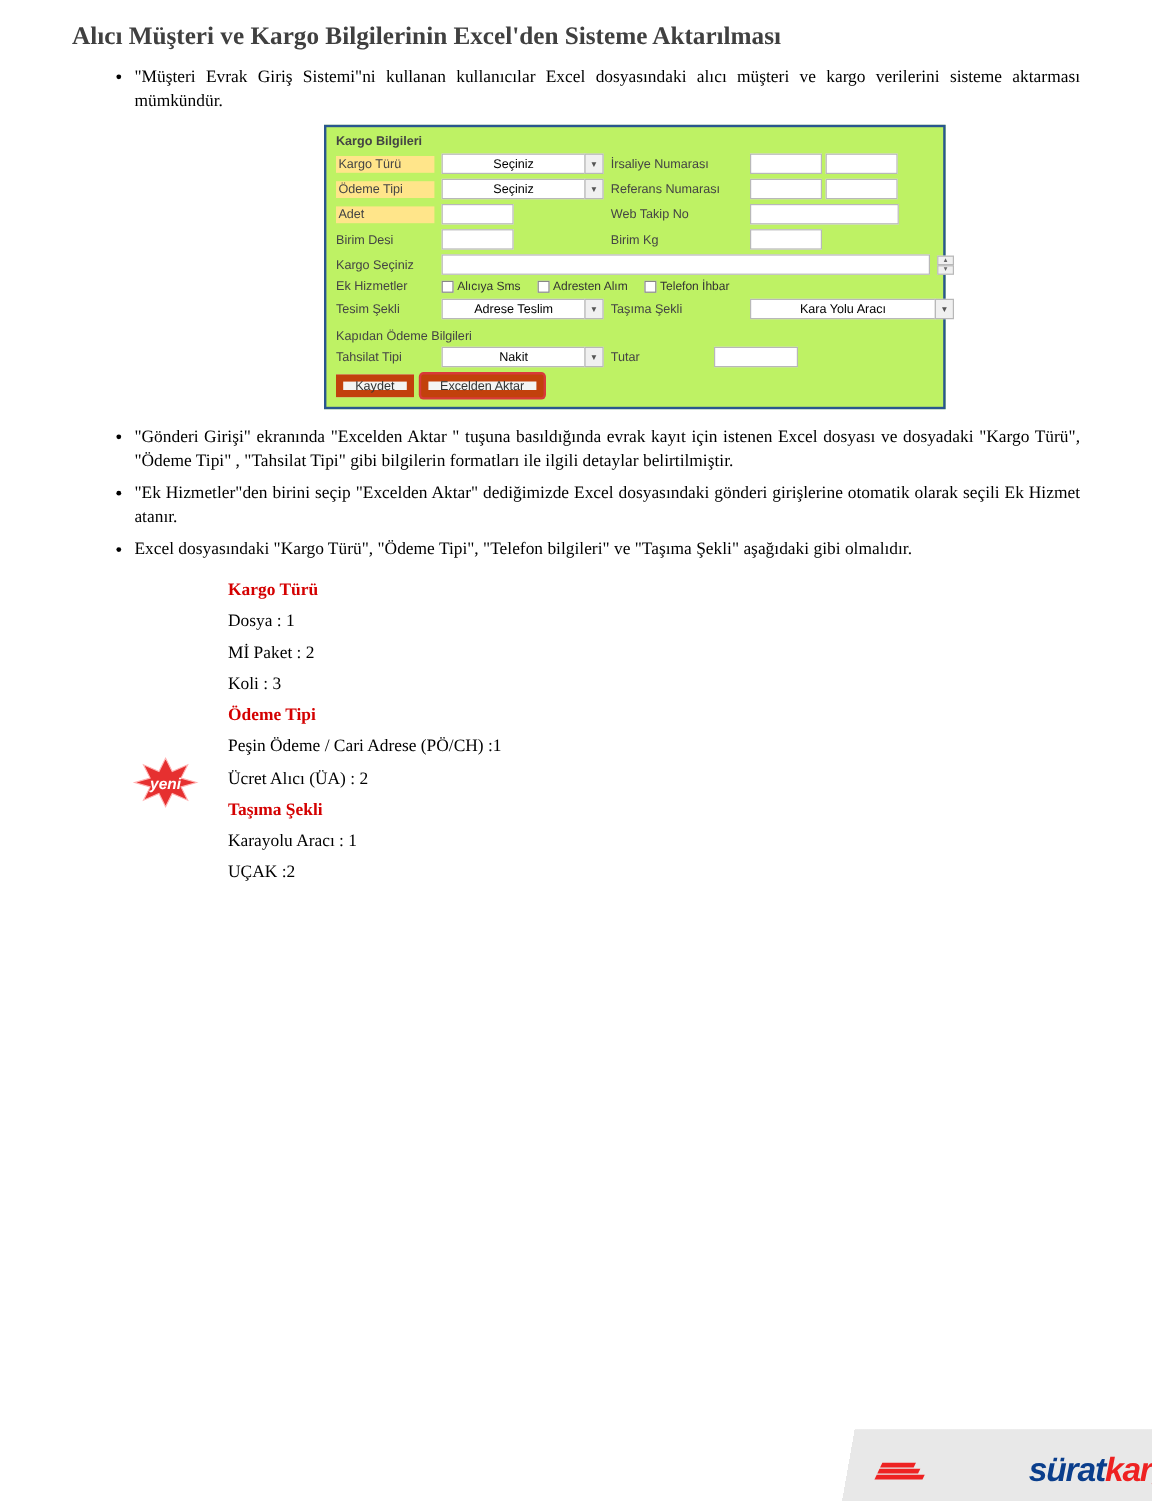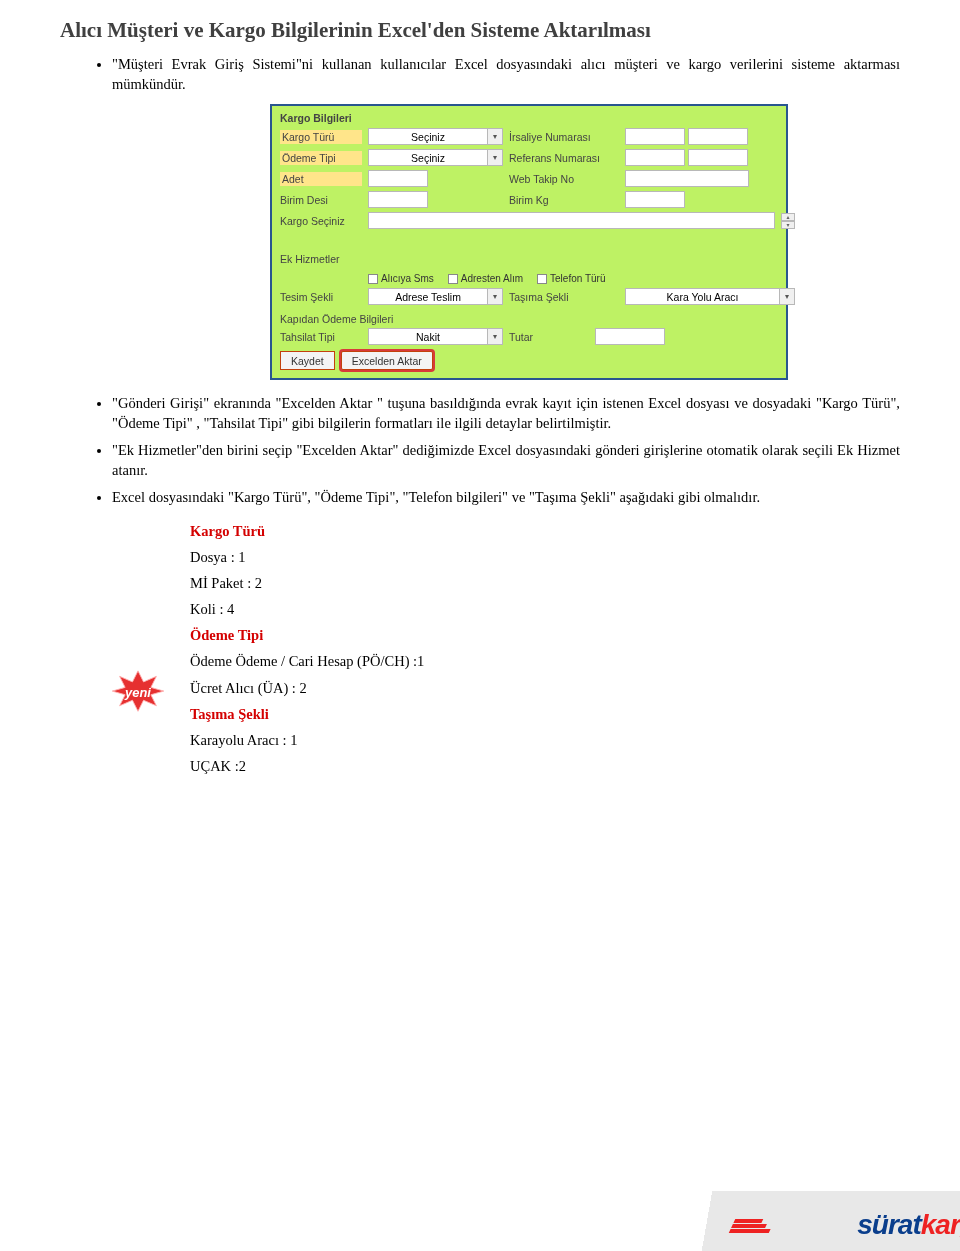--- a/index.html
+++ b/index.html
@@ -89,26 +89,25 @@
     font-size: 6px;
     line-height: 6px;
     text-align: center;
     color: #666;
   }
   .chk-row {
     grid-column: 2 / span 3;
     display: flex;
     gap: 14px;
     align-items: flex-start;
-    margin-top: 40px;
   }
   .chk { display: flex; align-items: center; gap: 3px; font-size: 10px; }
   .chk .box { width: 10px; height: 10px; border: 1px solid #888; background: #fff; }
   .btn {
-    border: 1px solid #c2410c;
+    border: 6px solid #c2410c;
     background: #f4f4f4;
     height: 19px;
     padding: 0 10px;
     font-size: 10.5px;
     display: inline-flex;
     align-items: center;
   }
   .btn-row { display: flex; gap: 6px; margin-top: 6px; }
   .btn.hl {
     box-shadow: 0 0 0 2px #d83a3a;
@@ -244,21 +243,21 @@
         <div class="chk">
             <span class="box"></span>
             <span>Alıcıya Sms</span>
           </div>
         <div class="chk">
             <span class="box"></span>
             <span>Adresten Alım</span>
           </div>
         <div class="chk">
             <span class="box"></span>
-            <span>Telefon Türü</span>
+            <span>Telefon İhbar</span>
           </div>
       </div>
 
       <div class="col-label">Tesim Şekli</div>
       <div class="sel-wrap">
         <input class="inp" value="Adrese Teslim" style="">
         <div class="sel-arrow">▾</div>
       </div>
       <div class="col-label">Taşıma Şekli</div>
       <div class="sel-wrap">
@@ -287,24 +286,24 @@
   <ul class="bullets">
     <li>"Gönderi Girişi" ekranında "Excelden Aktar " tuşuna basıldığında evrak kayıt için istenen Excel dosyası ve dosyadaki "Kargo Türü", "Ödeme Tipi" , "Tahsilat Tipi" gibi bilgilerin formatları ile ilgili detaylar belirtilmiştir.</li>
     <li>"Ek Hizmetler"den birini seçip "Excelden Aktar" dediğimizde Excel dosyasındaki gönderi girişlerine otomatik olarak seçili Ek Hizmet atanır.</li>
     <li>Excel dosyasındaki "Kargo Türü", "Ödeme Tipi", "Telefon bilgileri" ve "Taşıma Şekli" aşağıdaki gibi olmalıdır.</li>
   </ul>
 
   <div class="defs" style="position:relative">
     <div class="head">Kargo Türü</div>
     <div>Dosya : 1</div>
     <div>Mİ Paket : 2</div>
-    <div>Koli : 4</div>
+    <div>Koli : 3</div>
 
     <div class="head">Ödeme Tipi</div>
-    <div>Ödeme Ödeme / Cari Hesap (PÖ/CH) :1</div>
+    <div>Peşin Ödeme / Cari Adrese (PÖ/CH) :1</div>
     <div style="position:relative">
       <svg class="burst" viewBox="0 0 60 50" style="top:-6px;left:-80px">
         <polygon points="30,2 36,14 50,8 44,20 58,24 44,28 50,40 36,34 30,46 24,34 10,40 16,28 2,24 16,20 10,8 24,14" fill="#e63030" stroke="#ffb3b3" stroke-width="1"></polygon>
         <text x="30" y="30" text-anchor="middle" font-size="14" font-style="italic" font-weight="bold" fill="#fff" font-family="Arial">yeni</text>
       </svg>
       <span>Ücret Alıcı (ÜA) : 2</span>
     </div>
 
     <div class="head">Taşıma Şekli</div>
     <div>Karayolu Aracı : 1</div>

